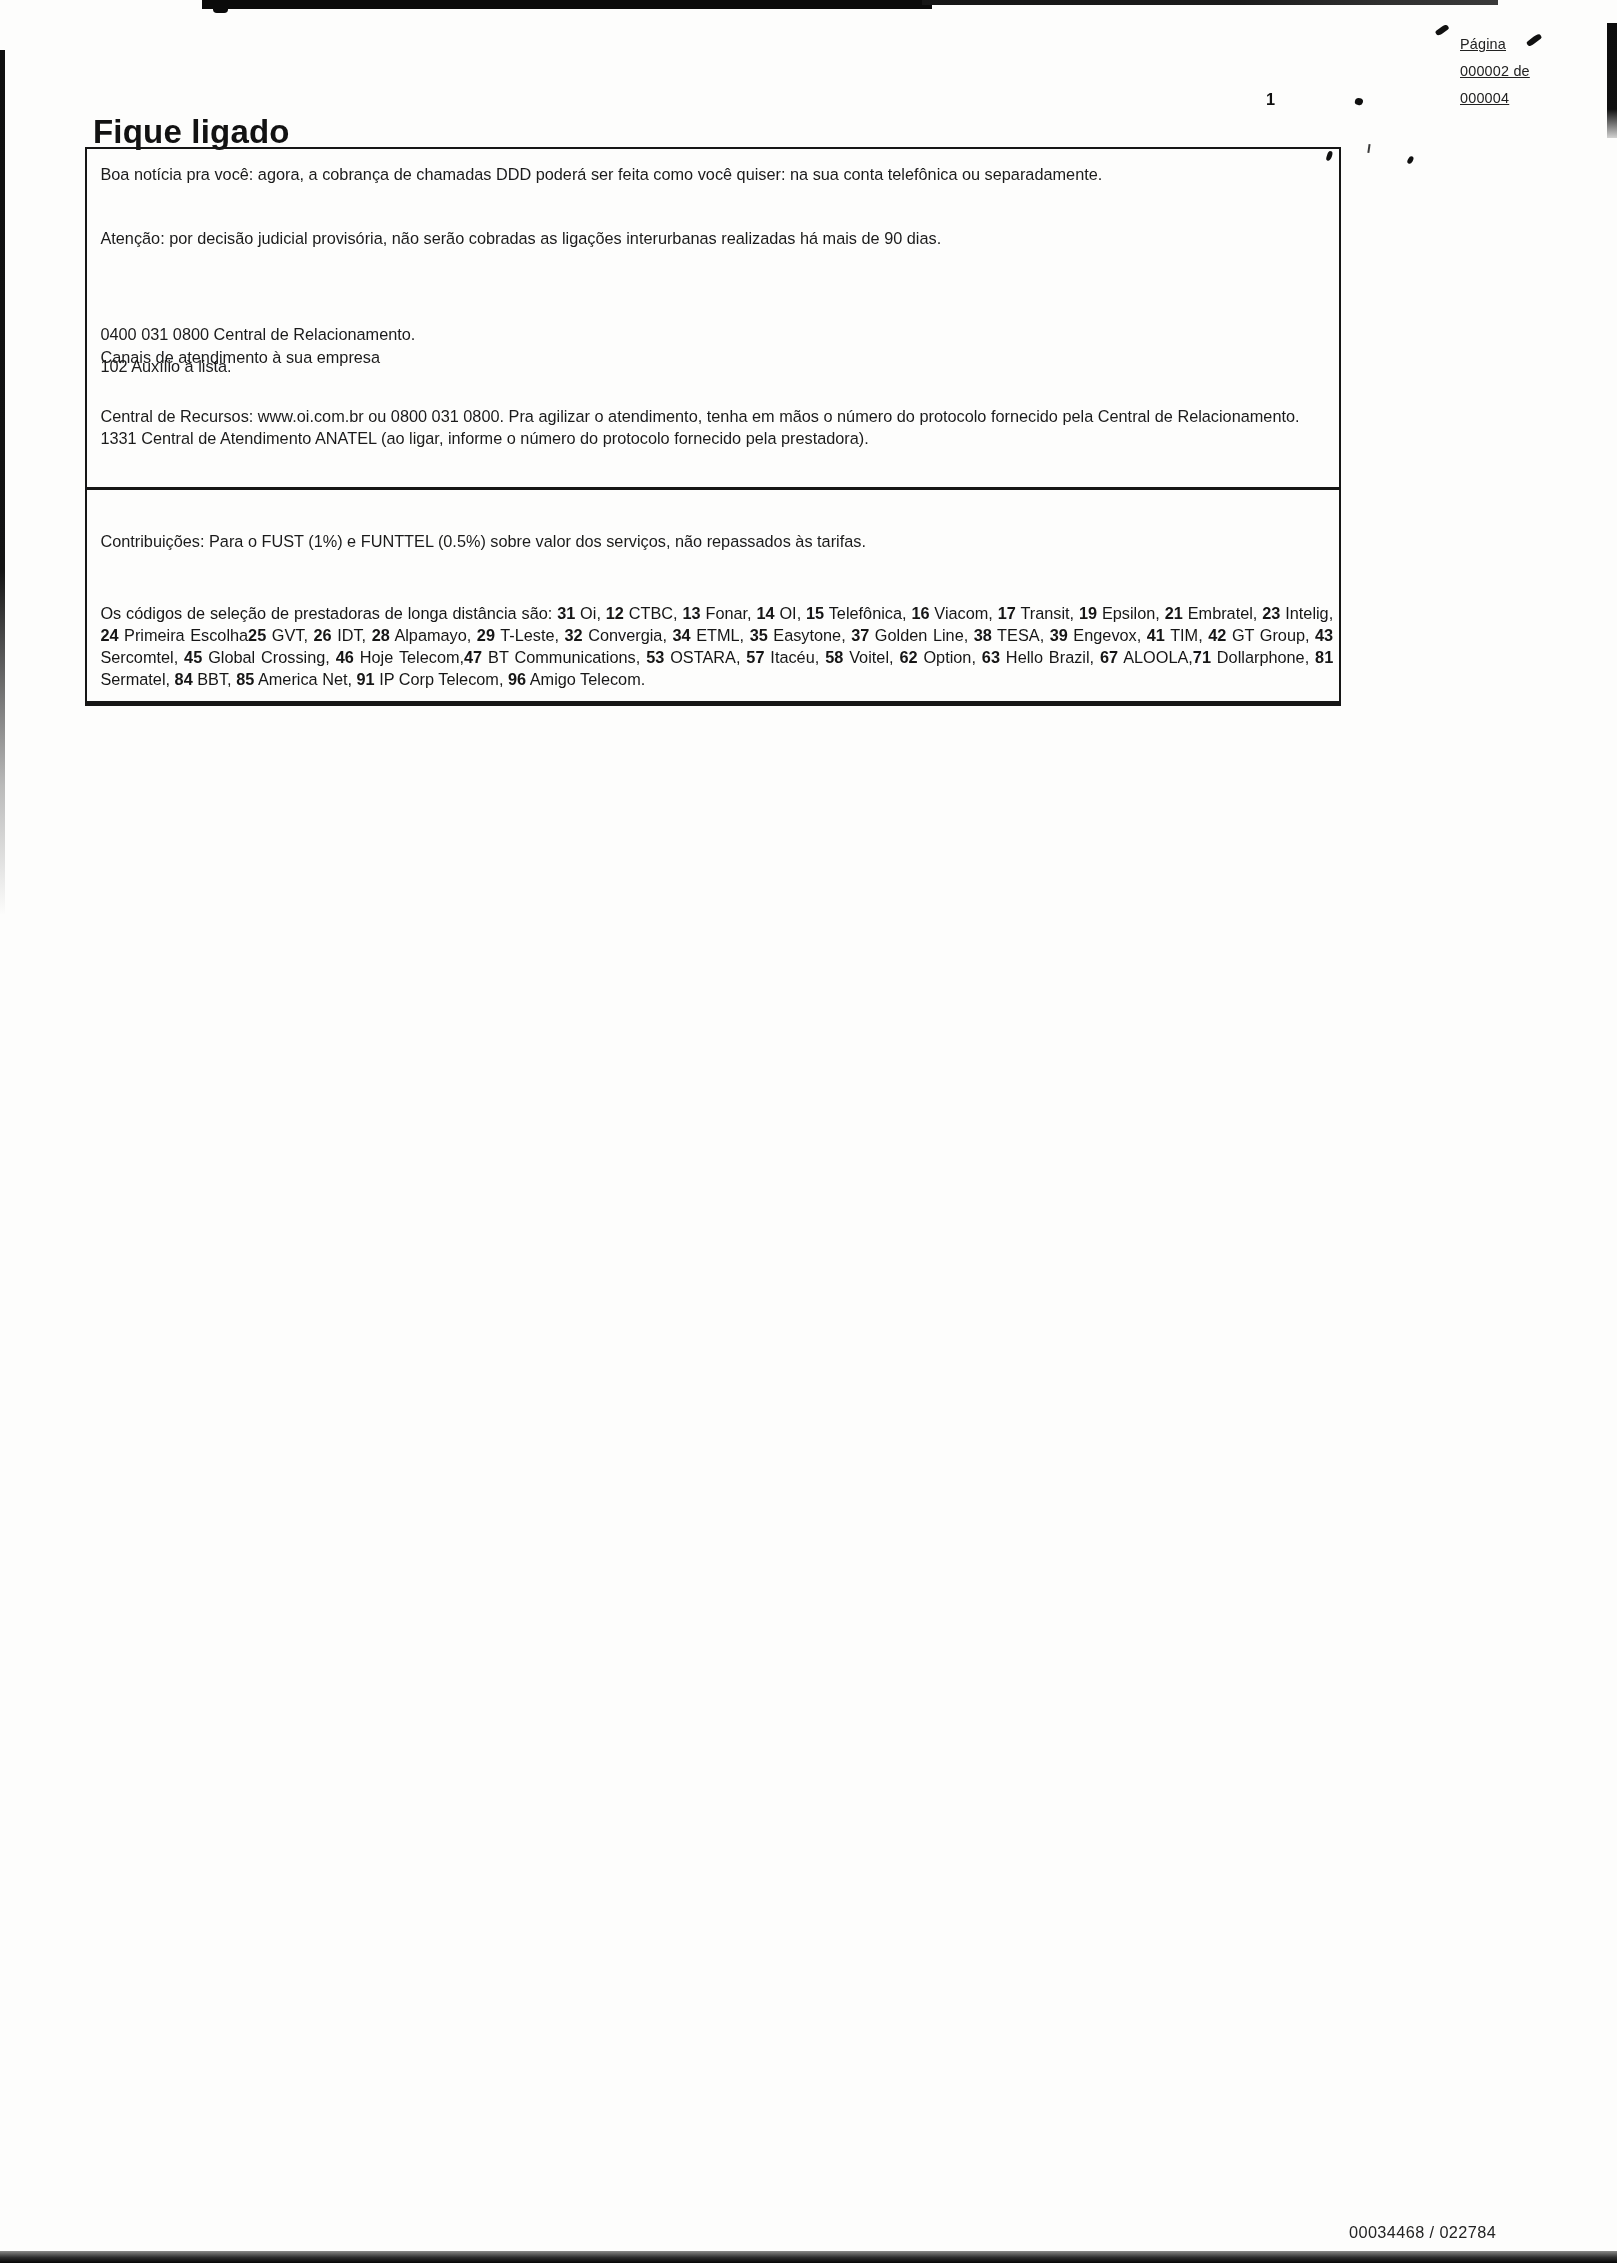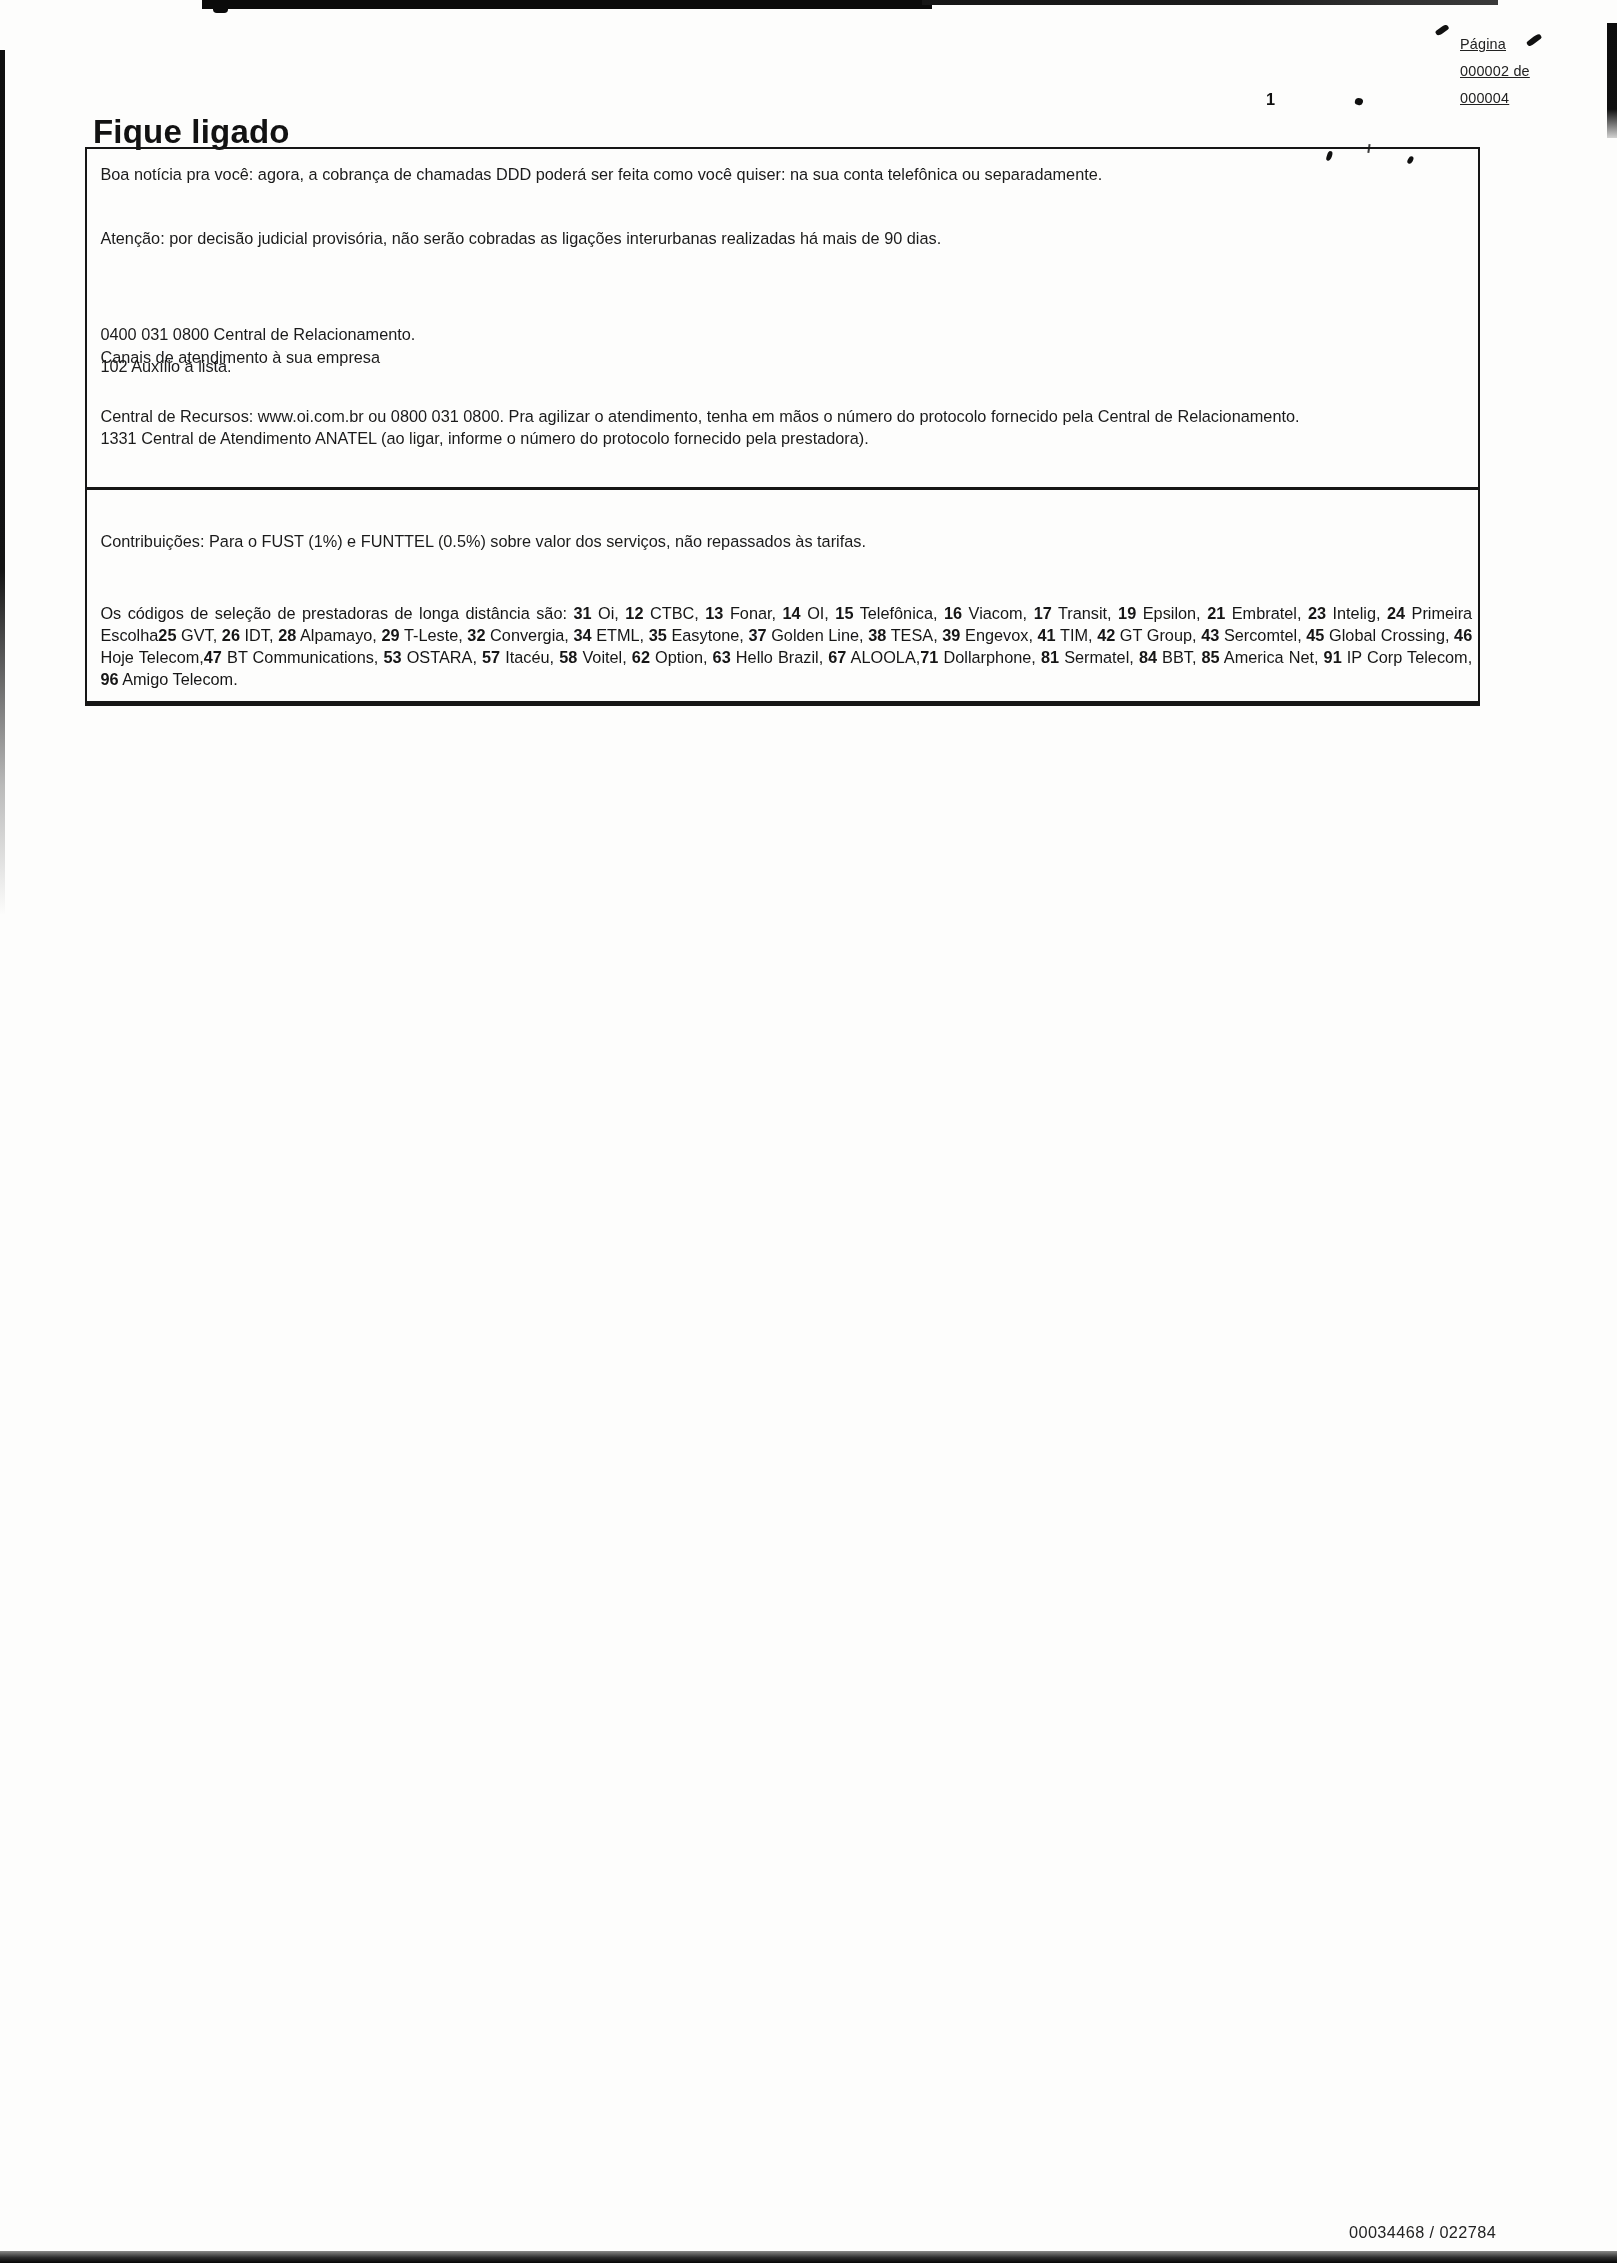--- a/index.html
+++ b/index.html
@@ -29,21 +29,21 @@
   .speck.c3{left:1408px;top:156px;width:4.8px;height:7.7px;border-radius:50%;transform:rotate(30deg);}
   .speck-one{position:absolute;left:1266px;top:90px;font-size:16.3px;font-weight:bold;color:#101010;}
   
   .page-num{position:absolute;left:1460px;top:31px;width:144px;
     font-size:14.4px;line-height:27px;color:#222;letter-spacing:0.2px;}
   .page-num div{white-space:nowrap;text-decoration:underline;}
   
   .section-title{position:absolute;left:93px;top:113px;
     font-size:33px;font-weight:bold;color:#121212;letter-spacing:0.2px;}
   
-  .notice-box{position:absolute;left:85px;top:147px;width:1395px;height:559px;
+  .notice-box{position:absolute;left:85px;top:147px;width:1256px;height:559px;
     border:2.9px solid #161616;border-bottom-width:5.8px;box-sizing:border-box;background:transparent;}
   .notice-divider{position:absolute;left:0;top:338px;width:100%;height:2.9px;background:#161616;}
   .bline{position:absolute;left:13.4px;right:7.7px;font-size:16.3px;color:#1b1b1b;white-space:nowrap;}
   .l-boa{top:16.3px;}
   .l-atencao{top:80px;}
   .l-canais{top:155px;margin-top:44px;}
   .l-0800{top:176px;}
   .l-102{top:208px;}
   .l-confira{top:237px;}
   .l-recursos{top:258px;}

